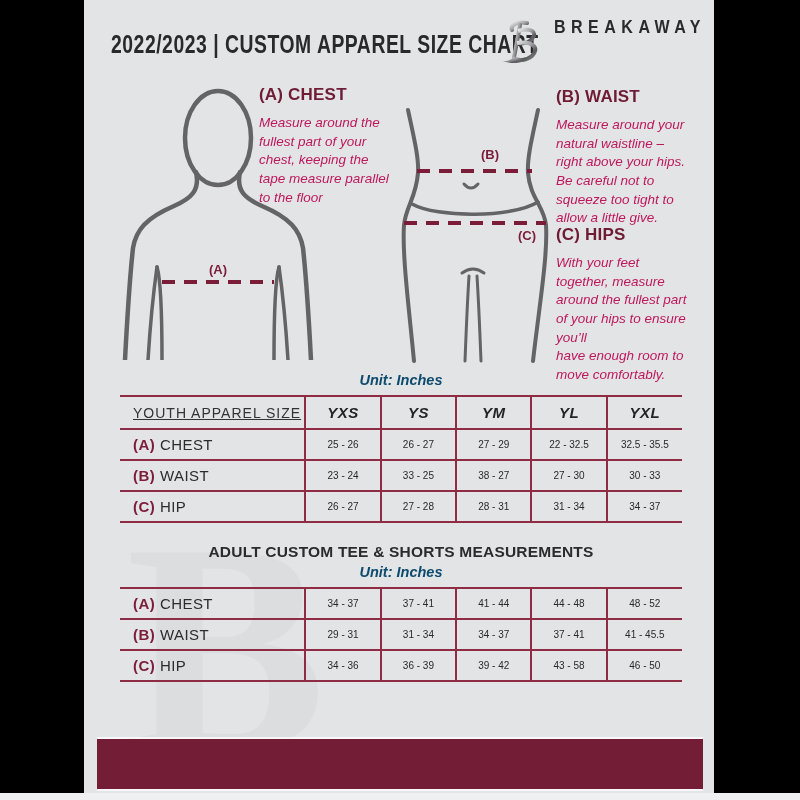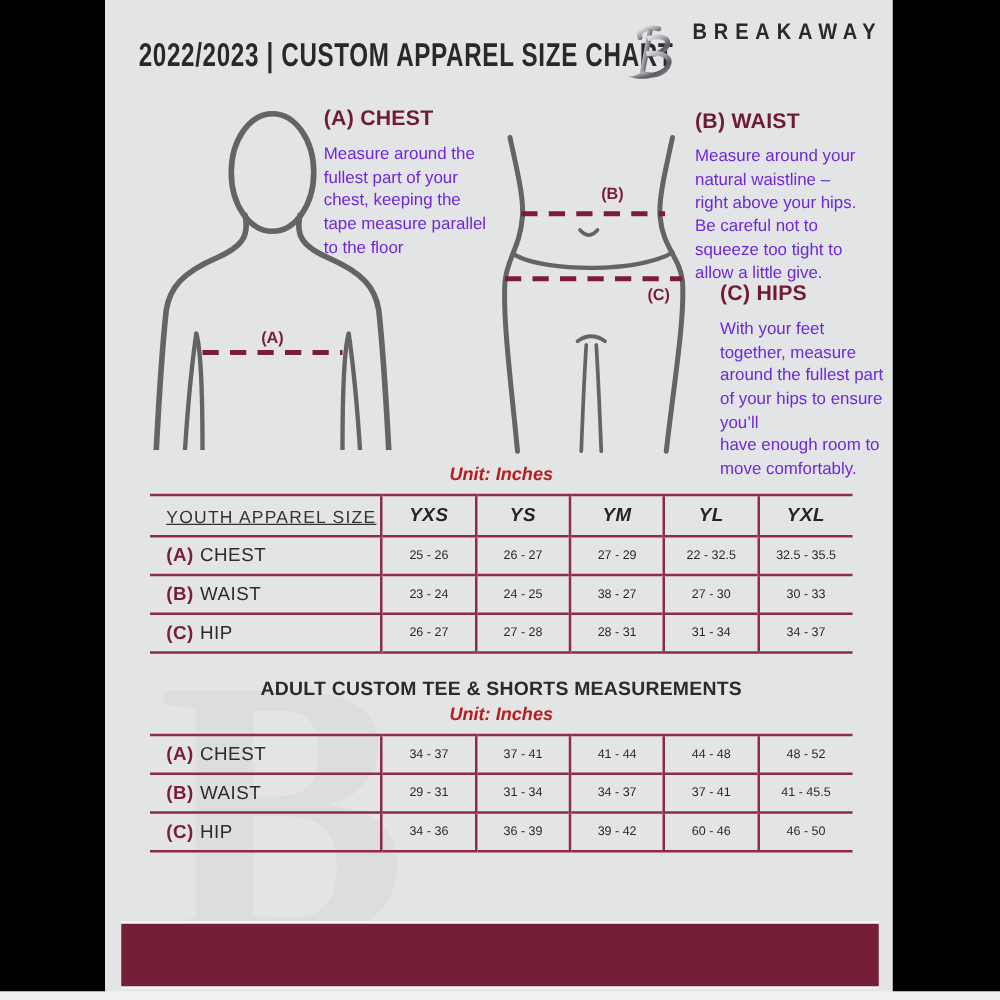--- a/index.html
+++ b/index.html
@@ -16,43 +16,43 @@
              transform-origin:left top;z-index:2;}
   .brand{position:absolute;left:497px;top:18px;display:flex;align-items:flex-start;z-index:2;}
   .brand-logo{width:48px;height:48px;}
   .brand-name{margin-left:9px;font-size:16px;font-weight:700;letter-spacing:5.5px;color:#2a2a2c;
               transform:scaleY(1.12);white-space:nowrap;}
 
   
   .instr{position:absolute;z-index:2;}
   .instr-chest{left:259px;top:85px;width:190px;}
   .instr-waist{left:556px;top:87px;width:158px;}
-  .instr-hips{left:576px;top:225px;width:162px;}
+  .instr-hips{left:556px;top:225px;width:162px;}
   .instr .label{font-size:17px;font-weight:800;color:#6f1b34;letter-spacing:.2px;}
-  .instr .text{margin-top:9px;font-size:13.5px;color:#6d28d9;line-height:1.38;
+  .instr .text{margin-top:9px;font-size:13.5px;font-style:italic;color:#be185d;line-height:1.38;
                white-space:pre-line;}
 
   
   .fig{position:absolute;z-index:1;}
   .fig-upper{left:108px;top:78px;}
   .fig-lower{left:392px;top:103px;}
   .fig path,.fig ellipse{fill:none;stroke:#646467;stroke-linecap:round;}
   .fig .dash{stroke:#7b1c38;stroke-width:4;stroke-dasharray:13 9;stroke-linecap:butt;}
   .fig text{font-family:"Liberation Sans",sans-serif;font-size:13px;font-weight:800;fill:#7b1c38;}
 
   
   .watermark{position:absolute;left:126px;top:498px;z-index:0;font-family:"Liberation Serif",serif;
              font-size:300px;line-height:1;font-weight:700;color:#d6d7da;opacity:.5;}
 
   
   .section{position:absolute;left:120px;width:562px;z-index:2;}
   .section.youth{top:369px;}
   .section.adult{top:543px;}
   .sec-title{text-align:center;font-size:15.5px;font-weight:700;color:#2b2b2d;letter-spacing:.2px;}
-  .sec-unit{text-align:center;font-size:14.5px;font-style:italic;font-weight:700;color:#b91c1c;margin-top:3px;}
+  .sec-unit{text-align:center;font-size:14.5px;font-style:italic;font-weight:700;color:#0c4a6e;margin-top:3px;}
   table{width:100%;border-collapse:collapse;margin-top:7px;table-layout:fixed;}
   col.c-label{width:33%;}
   th,td{border-top:2px solid #8e2c46;padding:0;text-align:center;font-weight:400;background:transparent;}
   tr.head th{height:31px;}
   tr.data td{height:29px;}
   tr.data:last-child td{border-bottom:2px solid #8e2c46;}
   th+th,td+td{border-left:2px solid #8e2c46;}
   th.size-col-header{font-size:14px;letter-spacing:1px;color:#333335;text-align:left;padding-left:13px;font-weight:400;text-decoration:underline;}
   th.size{font-size:15px;font-weight:700;color:#242426;letter-spacing:.5px;font-style:italic;}
   td.rowlabel{text-align:left;padding-left:13px;font-size:15px;color:#2c2c2e;letter-spacing:.4px;}
@@ -171,21 +171,21 @@
         <td class="rowlabel"><span class="marker">(A)</span><span>CHEST</span></td>
         <td class="val">25 - 26</td>
         <td class="val">26 - 27</td>
         <td class="val">27 - 29</td>
         <td class="val">22 - 32.5</td>
         <td class="val">32.5 - 35.5</td>
       </tr>
       <tr class="data">
         <td class="rowlabel"><span class="marker">(B)</span><span>WAIST</span></td>
         <td class="val">23 - 24</td>
-        <td class="val">24 - 25</td>
+        <td class="val">33 - 25</td>
         <td class="val">38 - 27</td>
         <td class="val">27 - 30</td>
         <td class="val">30 - 33</td>
       </tr>
       <tr class="data">
         <td class="rowlabel"><span class="marker">(C)</span><span>HIP</span></td>
         <td class="val">26 - 27</td>
         <td class="val">27 - 28</td>
         <td class="val">28 - 31</td>
         <td class="val">31 - 34</td>
@@ -222,21 +222,21 @@
         <td class="val">31 - 34</td>
         <td class="val">34 - 37</td>
         <td class="val">37 - 41</td>
         <td class="val">41 - 45.5</td>
       </tr>
       <tr class="data">
         <td class="rowlabel"><span class="marker">(C)</span><span>HIP</span></td>
         <td class="val">34 - 36</td>
         <td class="val">36 - 39</td>
         <td class="val">39 - 42</td>
-        <td class="val">60 - 46</td>
+        <td class="val">43 - 58</td>
         <td class="val">46 - 50</td>
       </tr>
     </tbody>
       </table>
   </div>
 
   <div class="footer-bar"></div>
 </div>
 
 </body></html>

